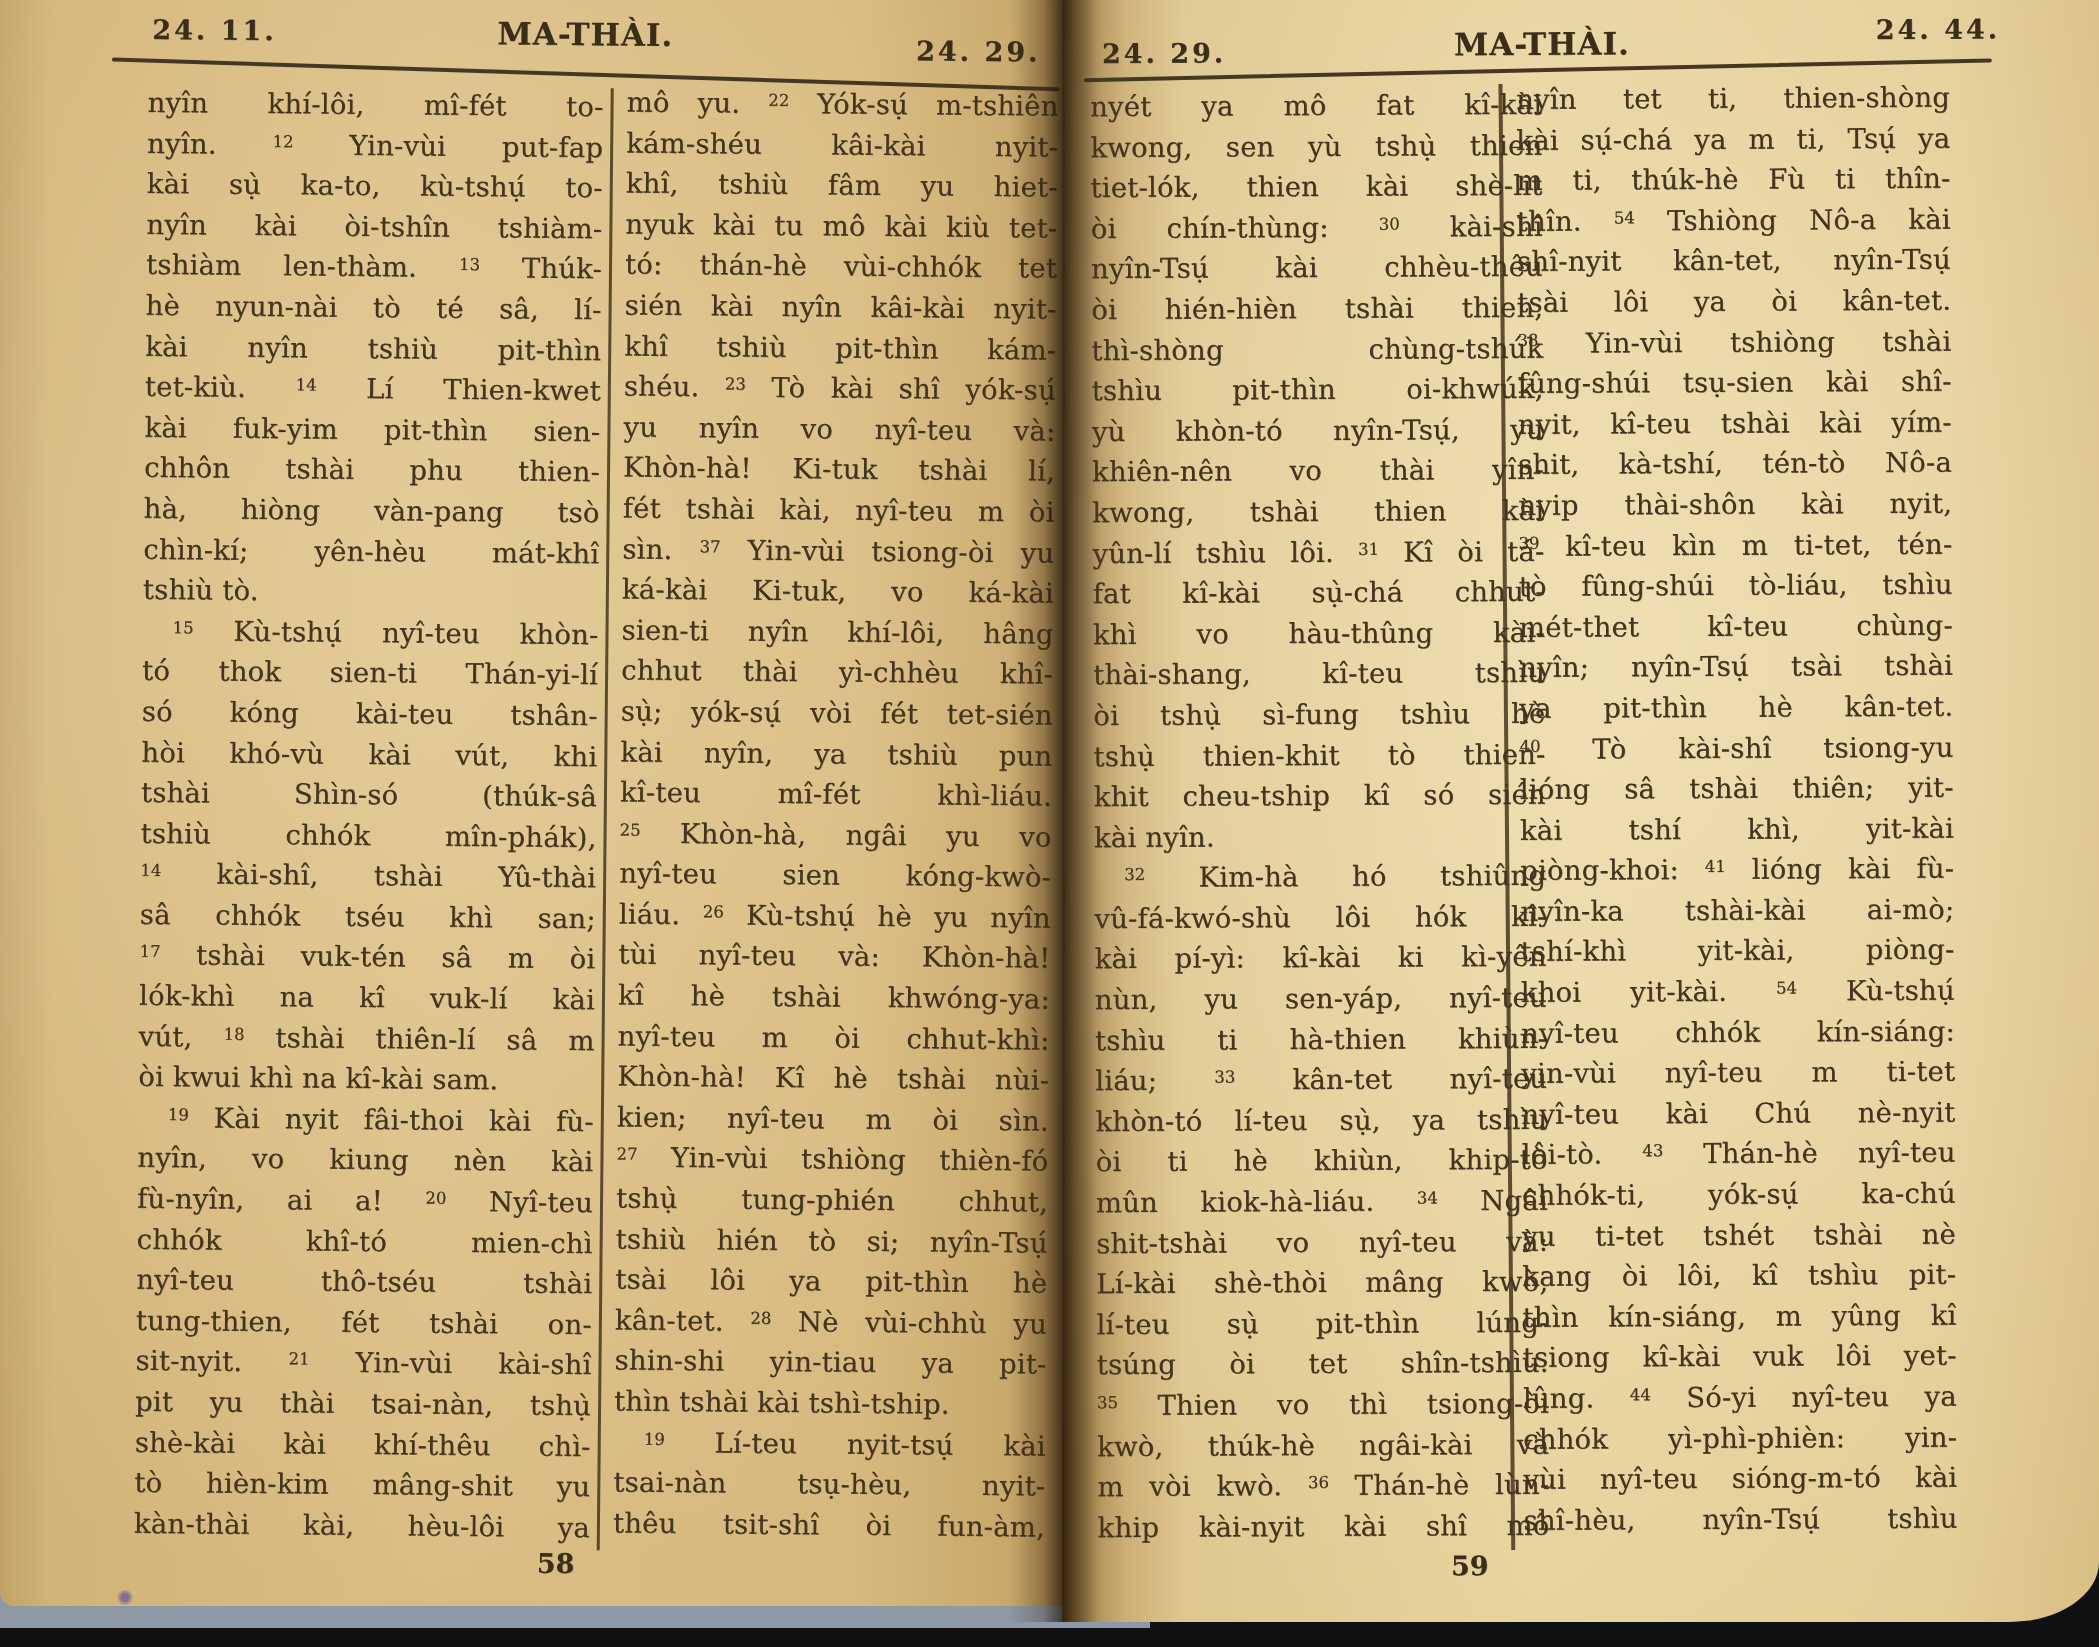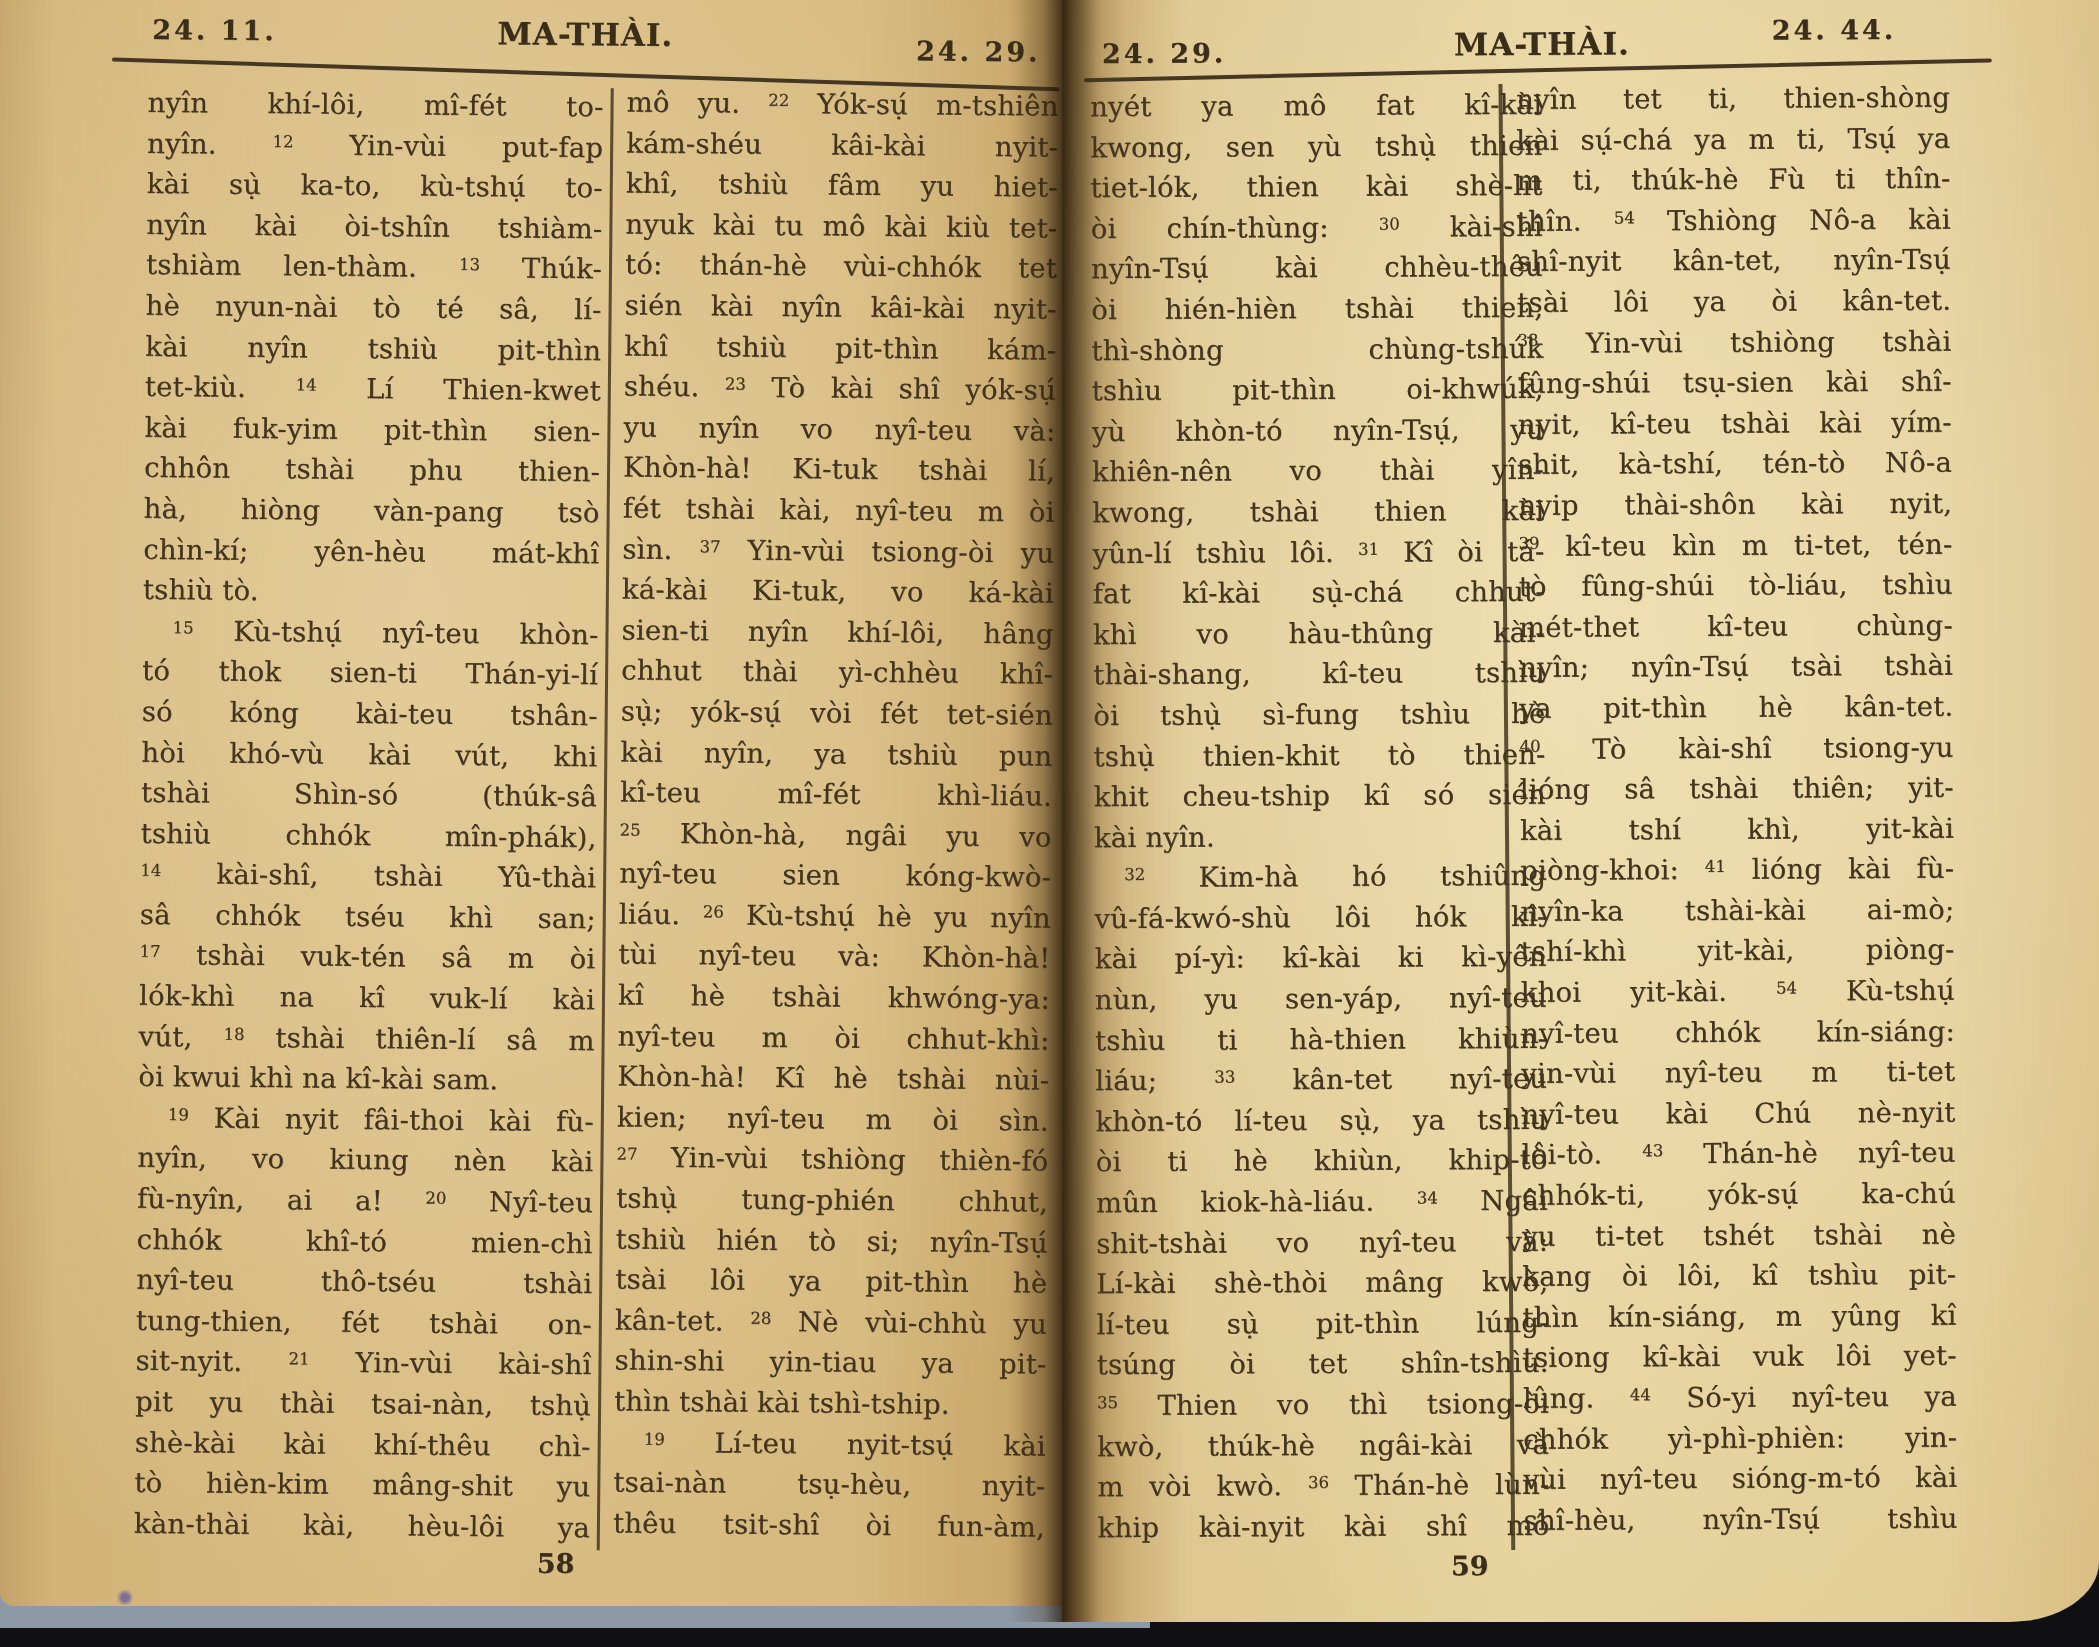--- a/index.html
+++ b/index.html
@@ -143,21 +143,21 @@
         <div class="line">tsai-nàn tsụ-hèu, nyit-</div>
         <div class="line">thêu tsit-shî òi fun-àm,</div>
       </div>
 
     <span class="pnum pnL">58</span>
   </div>
 
   <div class="pageR">
     <span class="cref" style="left:1102px;top:36px;">24. 29.</span>
     <span class="btitle" style="left:1362px;top:26px;">MA-THÀI.</span>
-    <span class="cref" style="left:1772px;top:16px;">24. 44.</span>
+    <span class="cref" style="left:1876px;top:16px;">24. 44.</span>
     <div class="hrule ruleR"></div>
     <div class="vdiv divR"></div>
 
     <div class="col c3">
         <div class="line">nyét ya mô fat kî-kài</div>
         <div class="line">kwong, sen yù tshụ̀ thien</div>
         <div class="line">tiet-lók, thien kài shè-lit</div>
         <div class="line">òi chín-thùng: <sup class="vn">30</sup> kài-shî</div>
         <div class="line">nyîn-Tsụ́ kài chhèu-thêu</div>
         <div class="line">òi hién-hièn tshài thien,</div>

